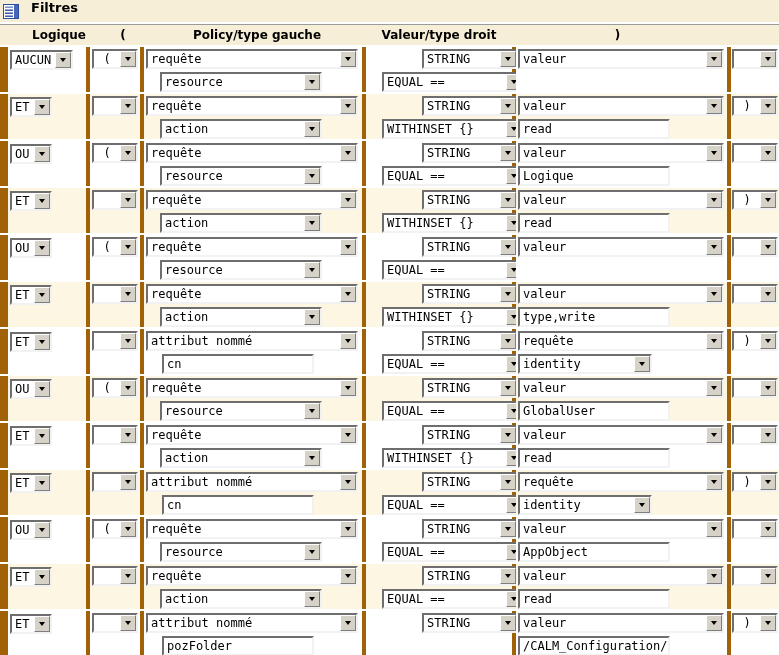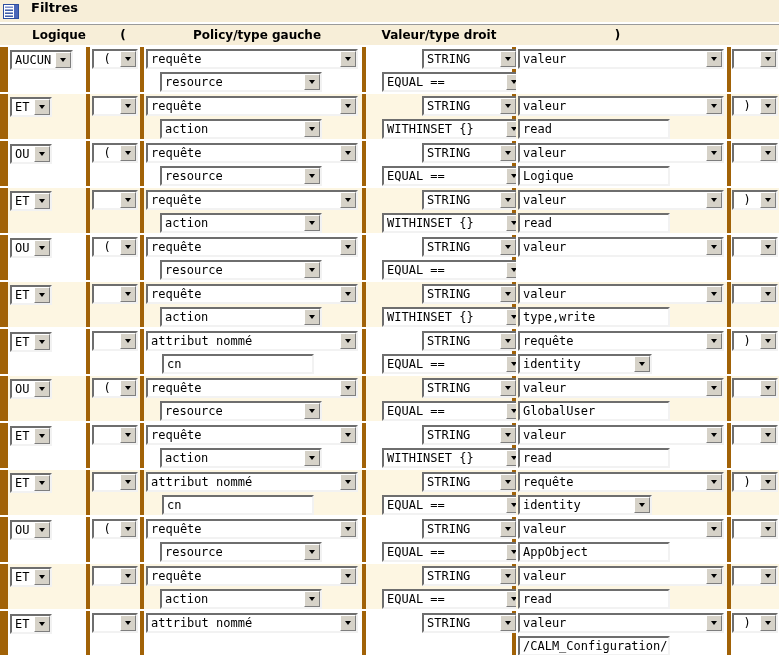--- a/index.html
+++ b/index.html
@@ -861,20 +861,23 @@
             </div>
           </div>
         </div>
         <div class="cell c3">
           <div class="ctl sel w-full3">
             <span class="txt">attribut nommé</span>
             <div class="btn">
               <span class="arr"></span>
             </div>
           </div>
+          <div class="ctl inp w-linp">
+            <span class="txt">pozFolder</span>
+          </div>
         </div>
         <div class="cell c4">
           <div class="ctl sel w-optype">
             <span class="txt">STRING</span>
             <div class="btn">
               <span class="arr"></span>
             </div>
           </div>
         </div>
         <div class="cell c5">

